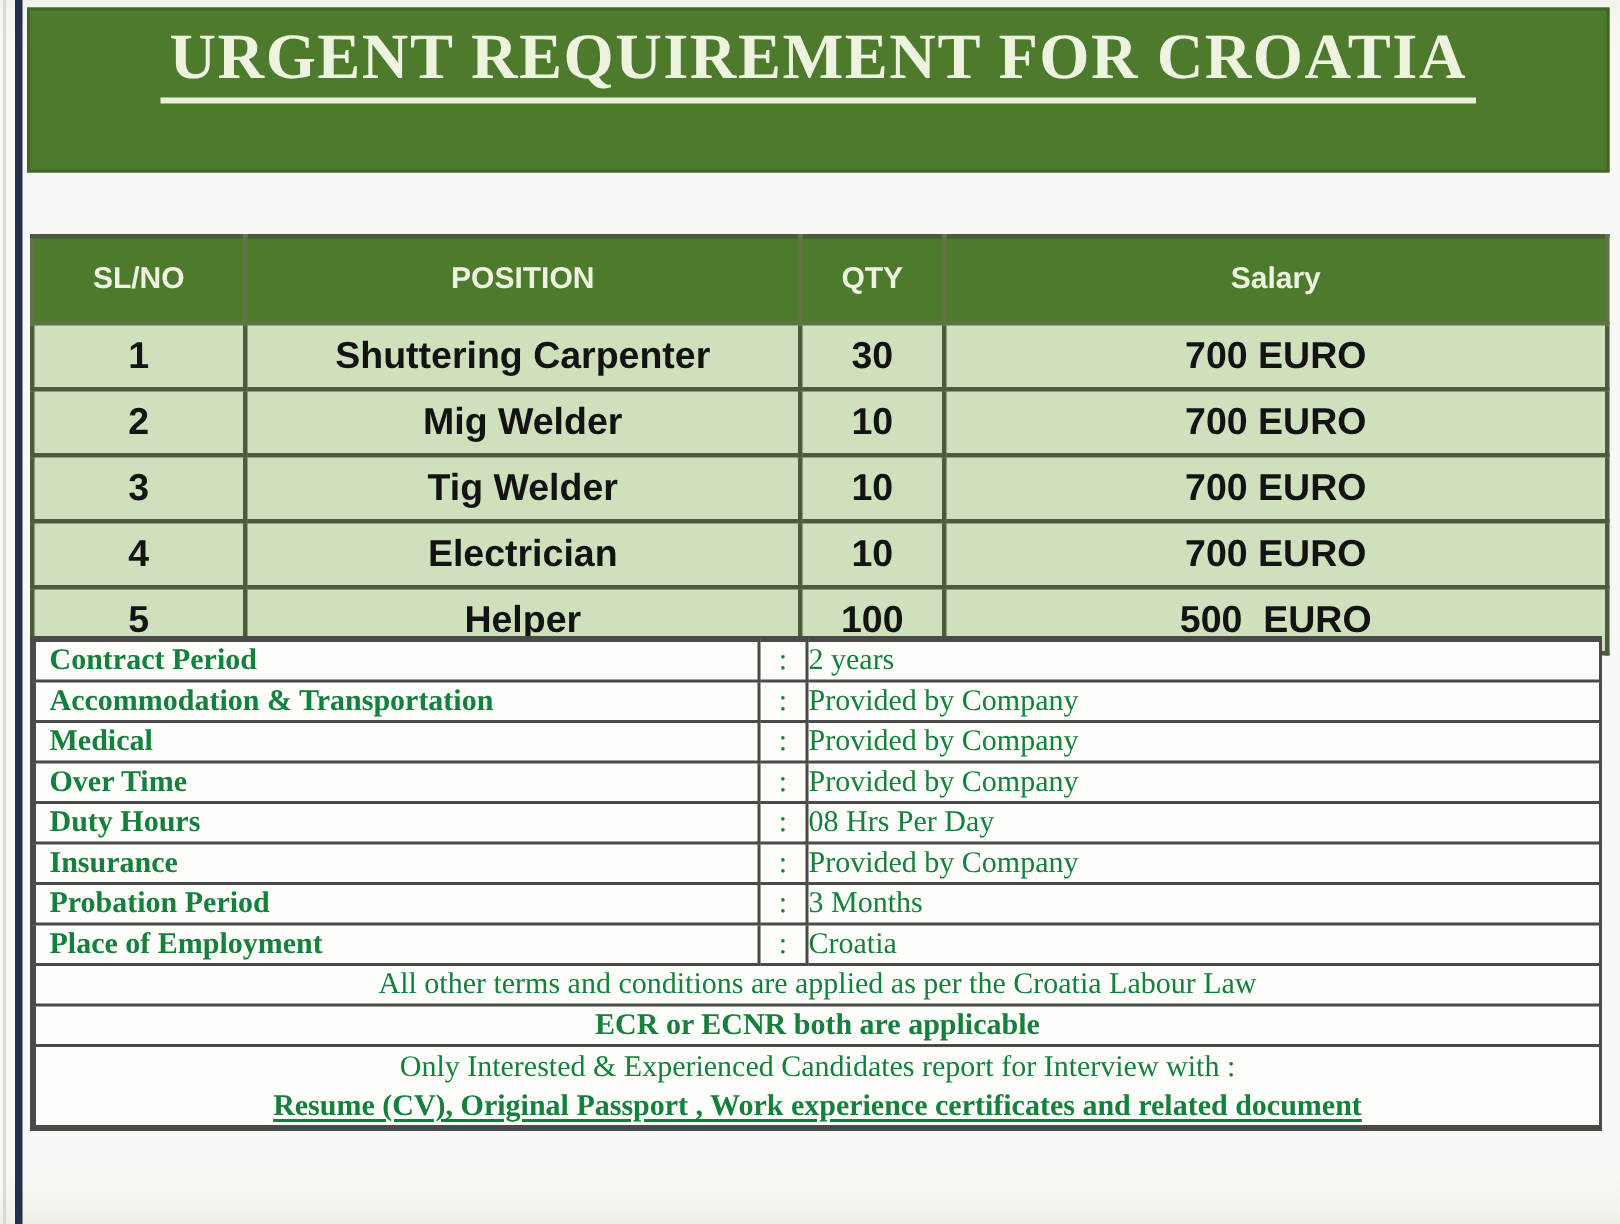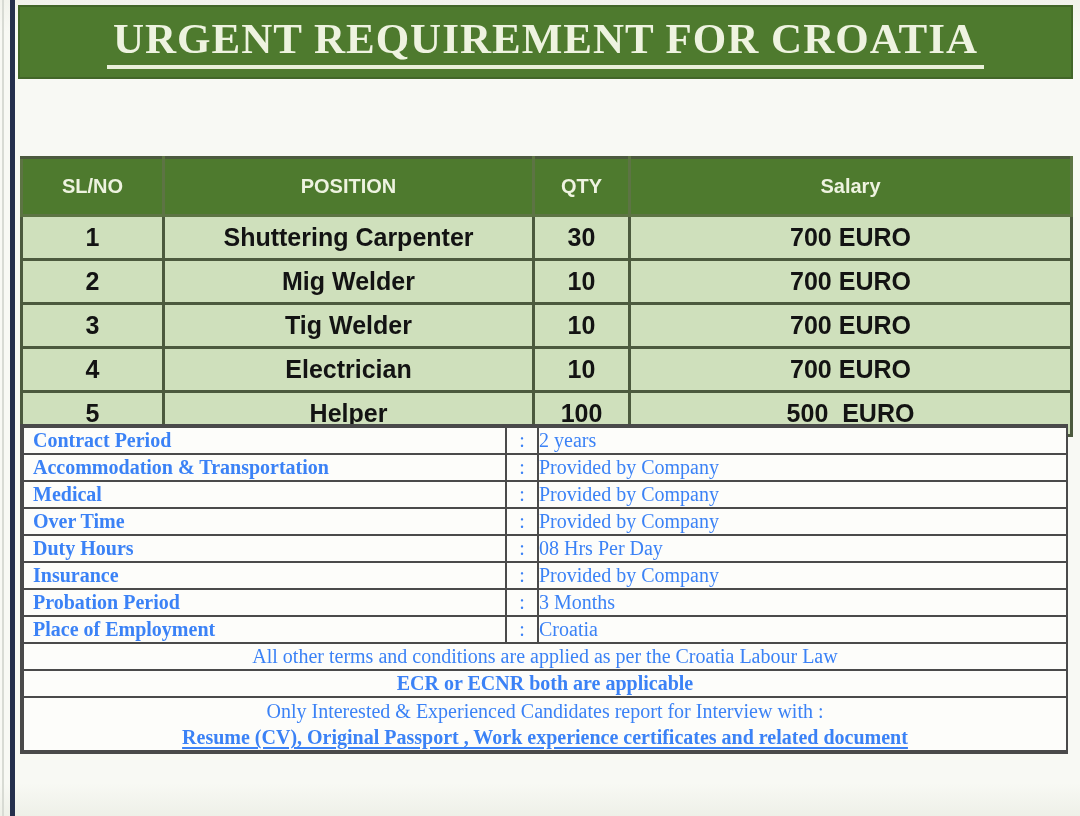--- a/index.html
+++ b/index.html
@@ -18,21 +18,21 @@
     position: absolute; left: 10px; top: 0; width: 5px; height: 816px;
     background: #25304d;
   }
   .left-rule-faint {
     position: absolute; left: 2px; top: 0; width: 2px; height: 816px;
     background: #d8dbd4;
   }
 
   
   .banner {
-    position: absolute; left: 18px; top: 5px; width: 1055px; height: 74px;
+    position: absolute; left: 18px; top: 5px; width: 1055px; height: 110px;
     background: #4e7a2e;
     border: 2px solid #426628;
     text-align: center;
     padding-top: 8px;
   }
   .banner .title {
     display: inline-block;
     font-family: "Liberation Serif", serif;
     font-weight: bold;
     font-size: 43px;
@@ -97,21 +97,21 @@
   }
   table.detail-rows {
     width: 100%;
     border-collapse: collapse;
     table-layout: fixed;
   }
   table.detail-rows td {
     border: 2px solid #4a4a4a;
     height: 27px;
     font-size: 20px;
-    color: #3b82f6;
+    color: #15803d;
     vertical-align: middle;
     background: #fdfdfa;
   }
   td.d-label { font-weight: bold; padding-left: 9px; }
   td.d-sep   { text-align: center; color: #4f4f4f; font-size: 18px; }
   td.d-value { }
   td.note {
     text-align: center;
     font-size: 20px;
   }

